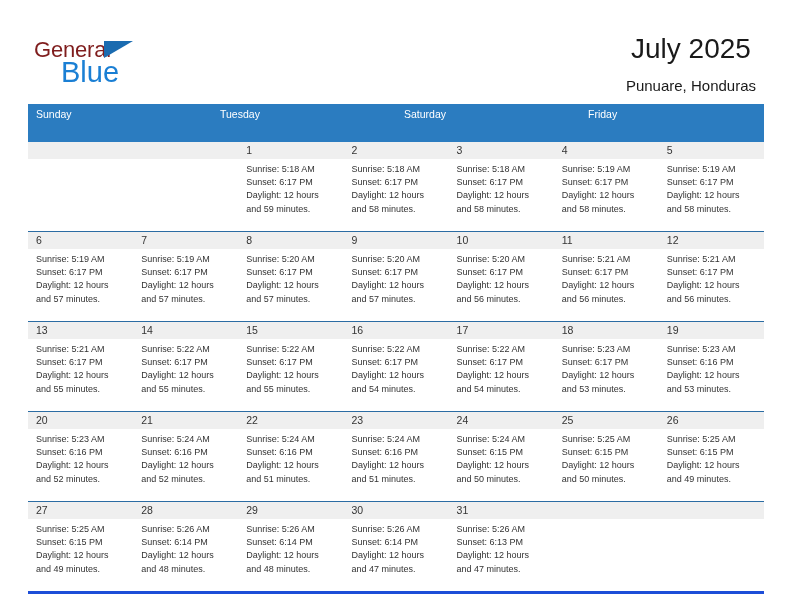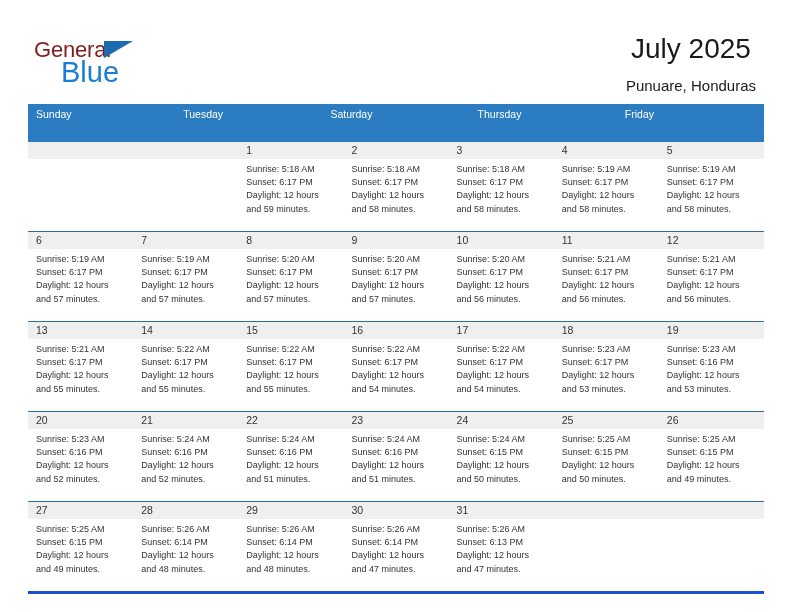--- a/index.html
+++ b/index.html
@@ -153,21 +153,20 @@
       <h1 class="month-title">July 2025</h1>
       <div class="location">Punuare, Honduras</div>
     </div>
   </div>
 
   <div class="calendar">
     <div class="weekday-row" id="weekday-row">
         <div class="weekday-cell">Sunday</div>
         <div class="weekday-cell">Tuesday</div>
         <div class="weekday-cell">Saturday</div>
-        <div class="weekday-cell">Thursday</div>
         <div class="weekday-cell">Friday</div>
       </div>
     <div id="weeks-container">
         <div class="week-row">
           <div class="daynum-band">
             <div class="daynum-cell"></div>
             <div class="daynum-cell"></div>
             <div class="daynum-cell">1</div>
             <div class="daynum-cell">2</div>
             <div class="daynum-cell">3</div>

